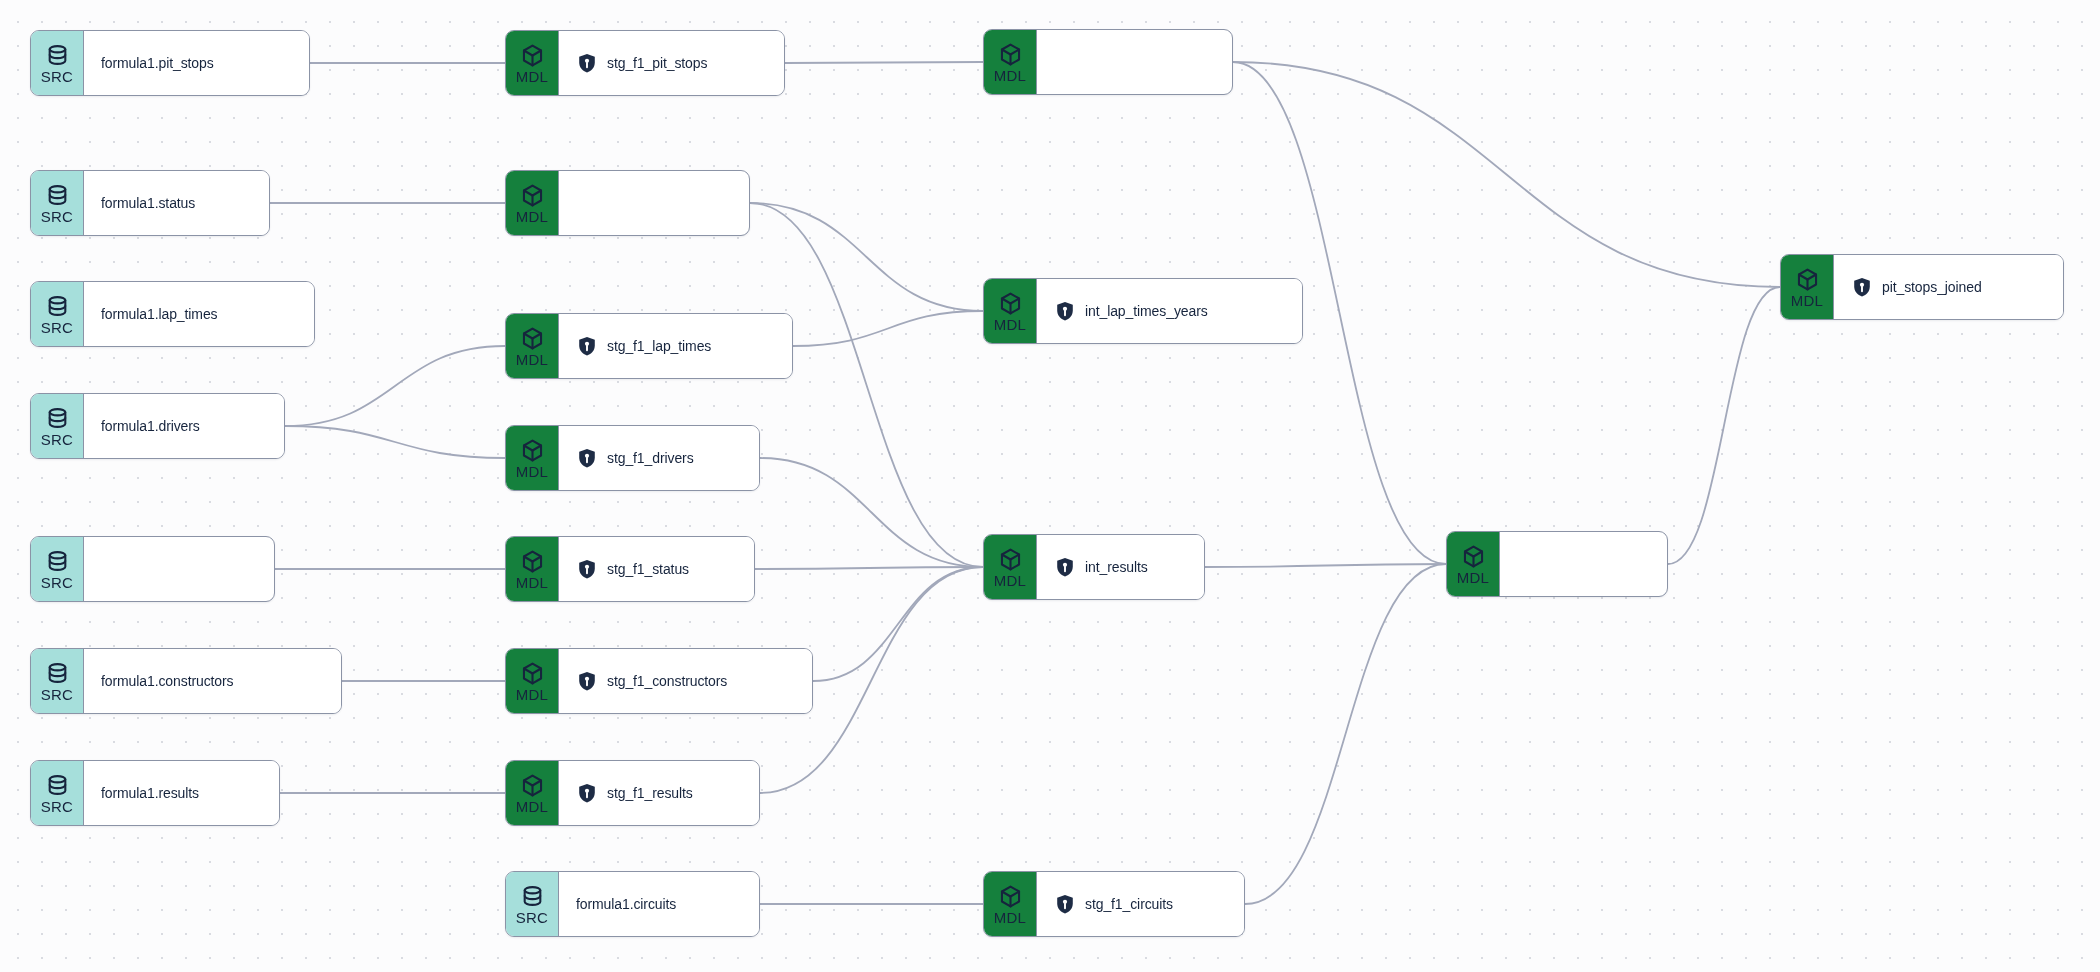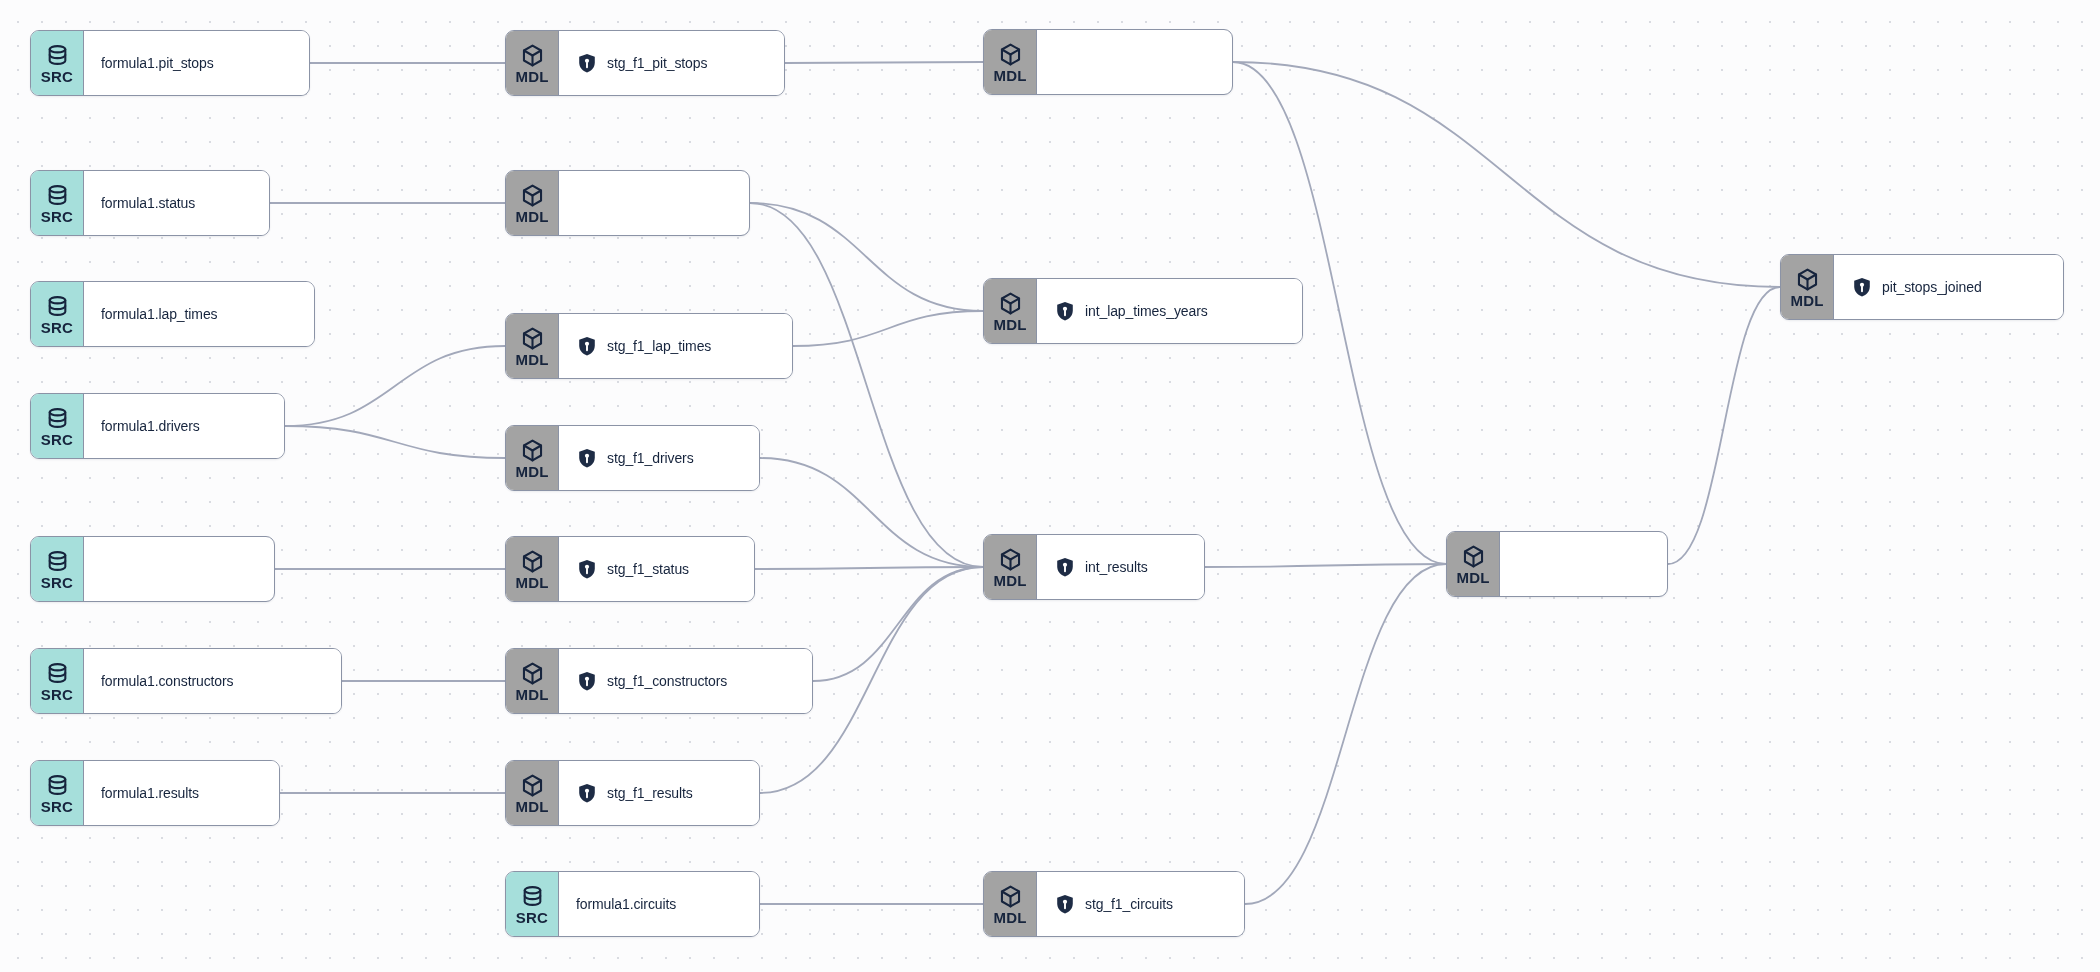--- a/index.html
+++ b/index.html
@@ -22,23 +22,23 @@
     display:flex;align-items:stretch;overflow:hidden;
     box-shadow:0 1px 2px rgba(20,35,61,0.08);
     cursor:pointer;
   }
   .badge{
     width:52px;flex:0 0 52px;border-right:1.6px solid #8b93a6;
     display:flex;flex-direction:column;align-items:center;justify-content:center;
     gap:1px;color:#16243d;
   }
   .node.source .badge{background:#a6dfdb;}
-  .node.model  .badge{background:#a3a3a3;}
+  .node.model  .badge{background:#15803d;}
   .badge-label{
-    font-size:15px;font-weight:700;letter-spacing:0.2px;line-height:1;
+    font-size:15px;font-weight:400;letter-spacing:0.2px;line-height:1;
     color:#16243d;
   }
   .badge svg{display:block;}
   .label-area{
     flex:1;display:flex;align-items:center;gap:9px;
     padding:0 14px 0 17px;background:#ffffff;
   }
   .node-label{
     font-size:14px;color:#16243d;white-space:nowrap;
     letter-spacing:-0.1px;

